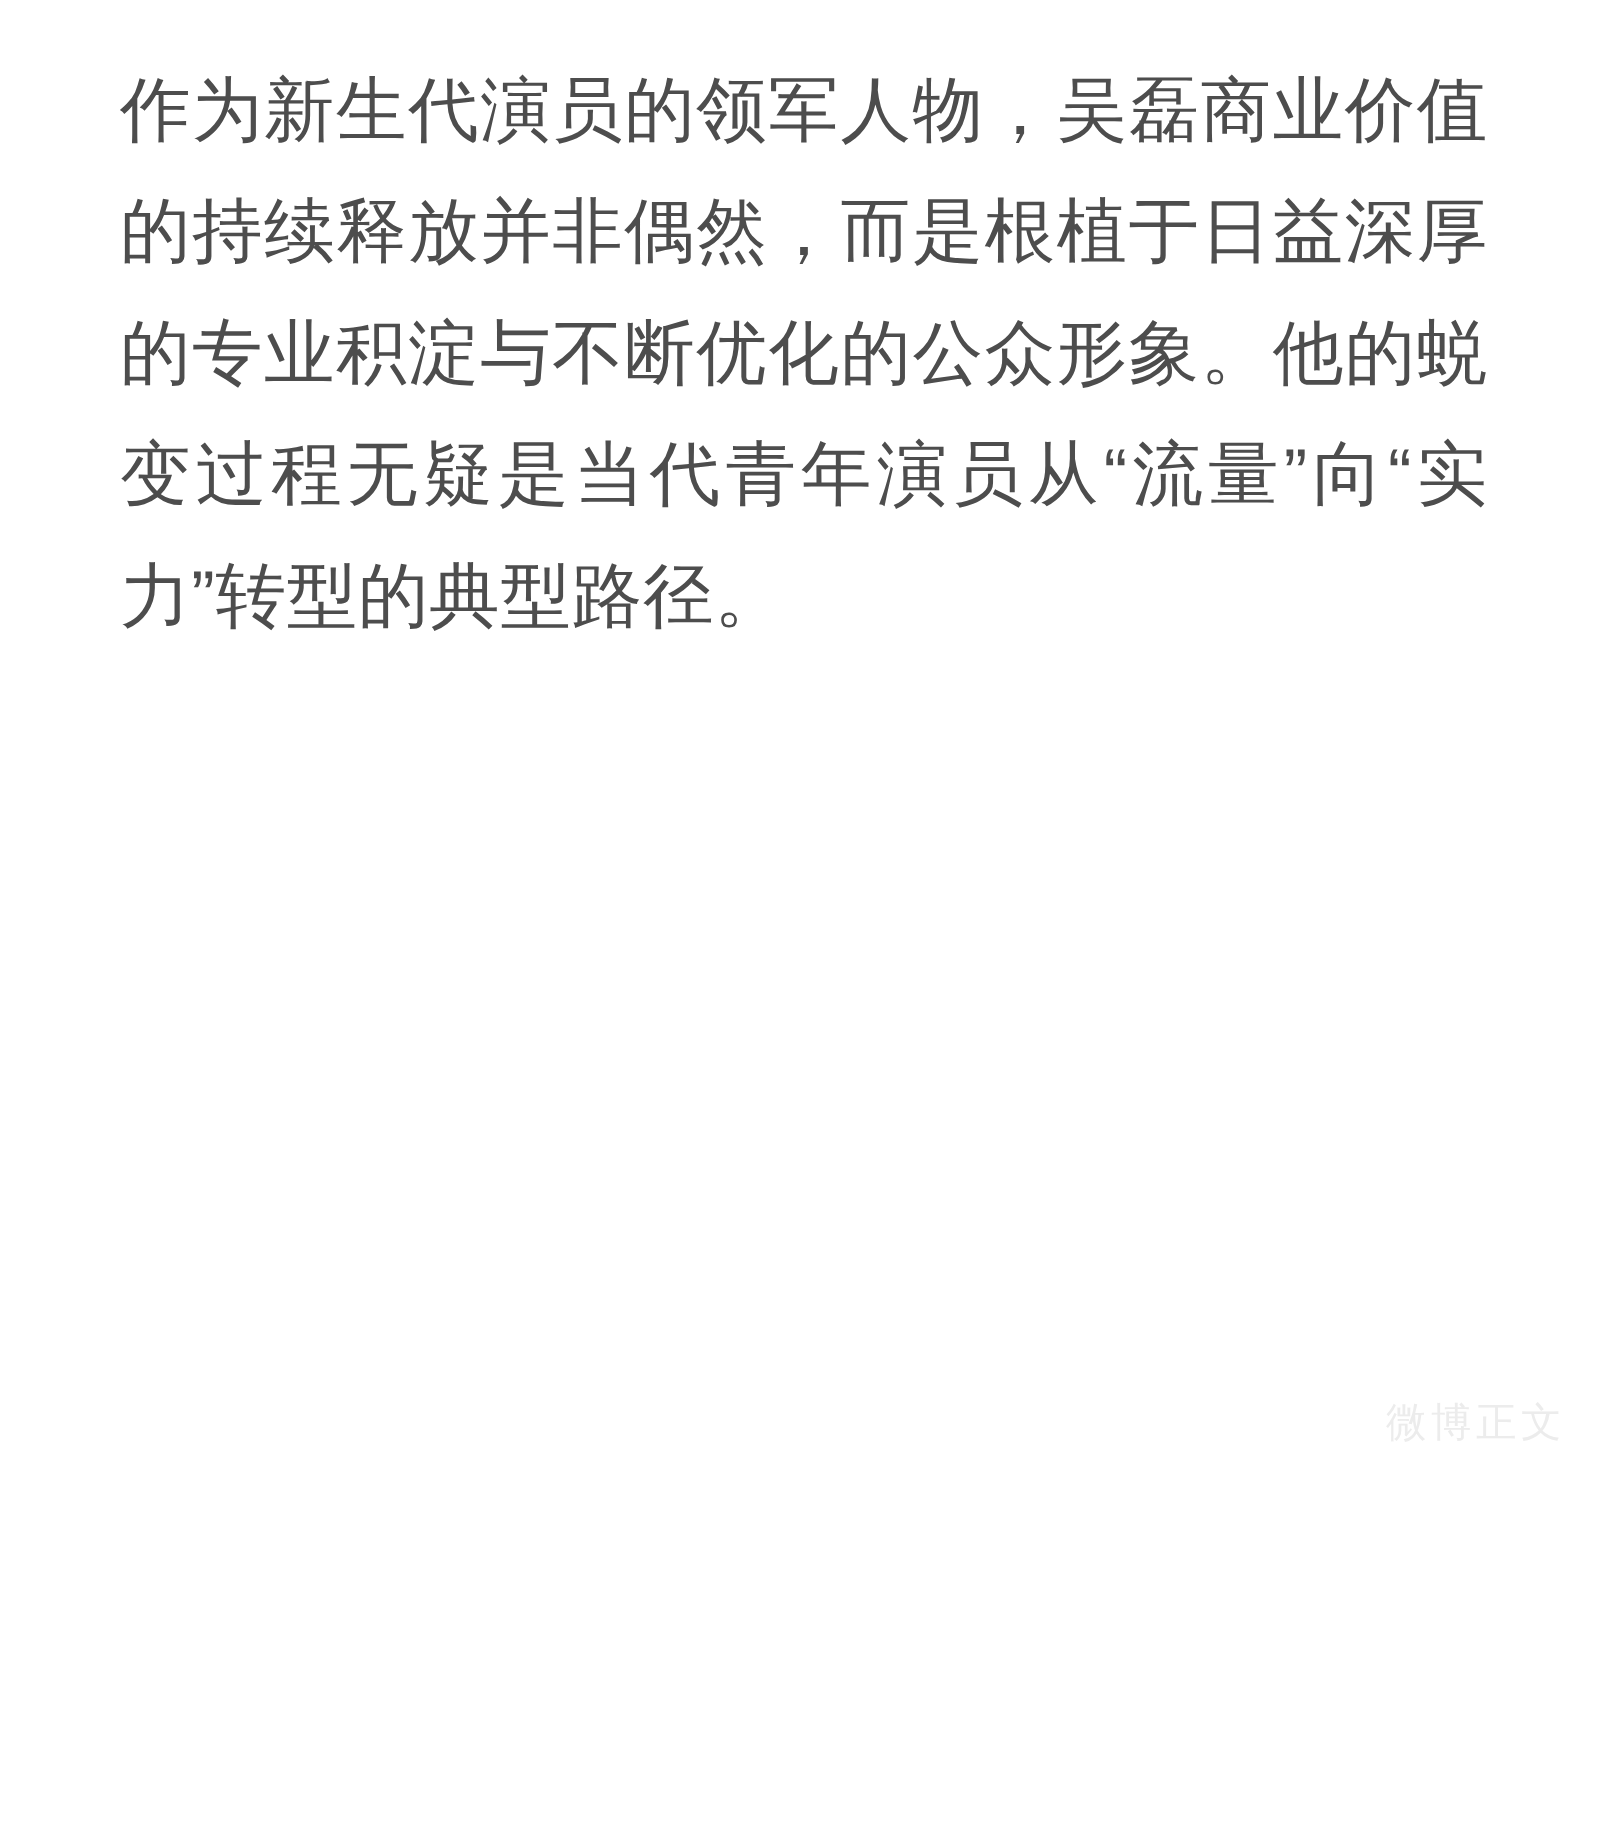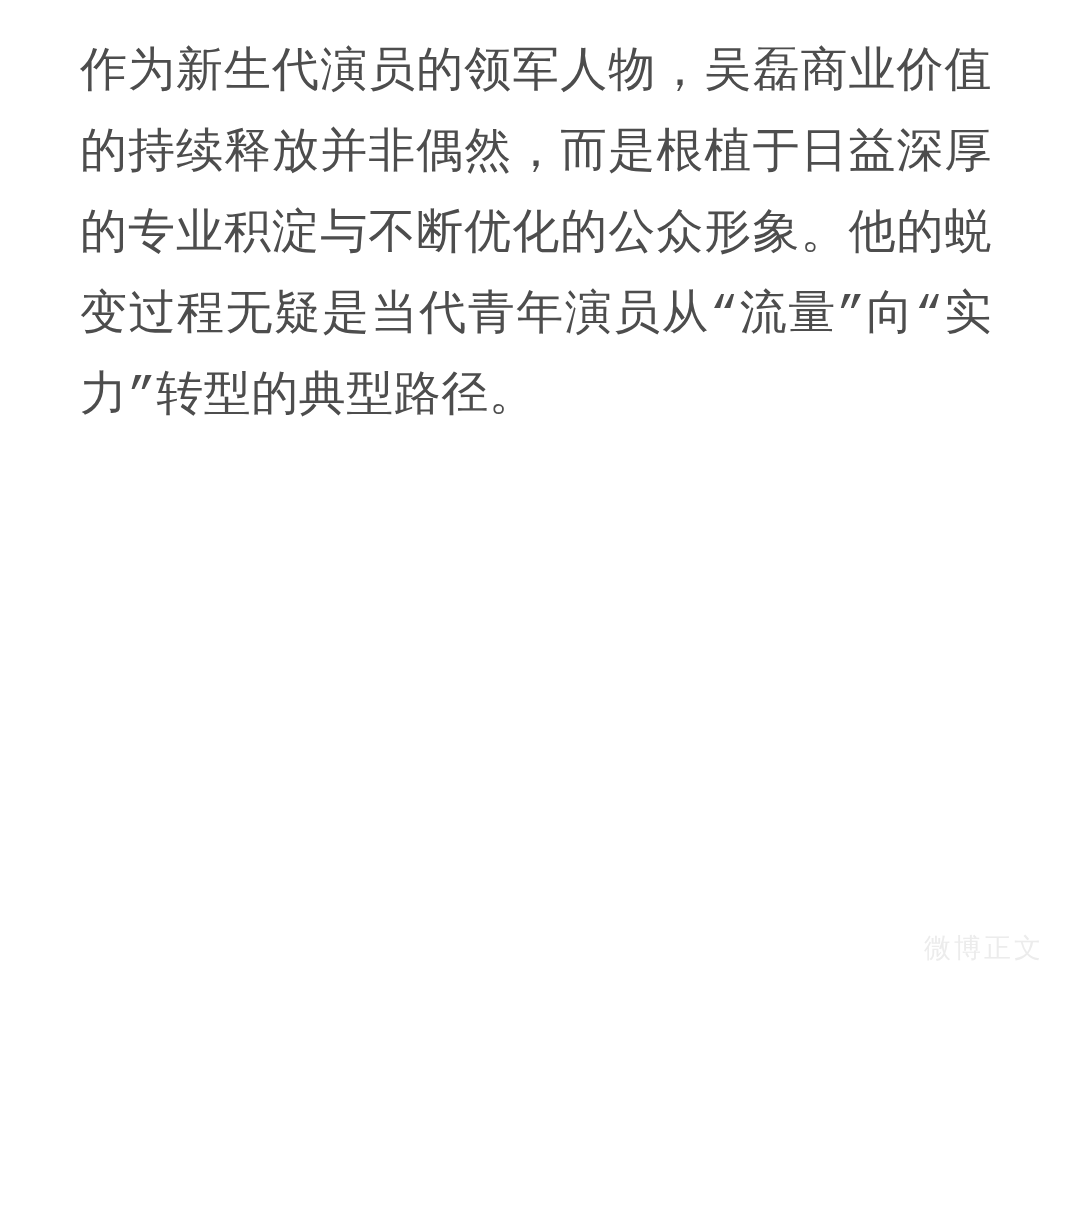--- a/index.html
+++ b/index.html
@@ -13,21 +13,20 @@
     overflow: hidden;
     font-family: "Liberation Sans", "DejaVu Sans", sans-serif;
   }
   .page {
     position: relative;
     width: 1080px;
     height: 974px;
     background: #ffffff;
     box-sizing: border-box;
     padding: 32px 88px 0 80px;
-    font-family: Liberation Mono, monospace;
   }
   .article {
     color: #4a4a4a;
   }
   .para {
     font-size: 47px;
     line-height: 81px;
     letter-spacing: 0.5px;
     text-align: justify;
     text-justify: inter-ideograph;

